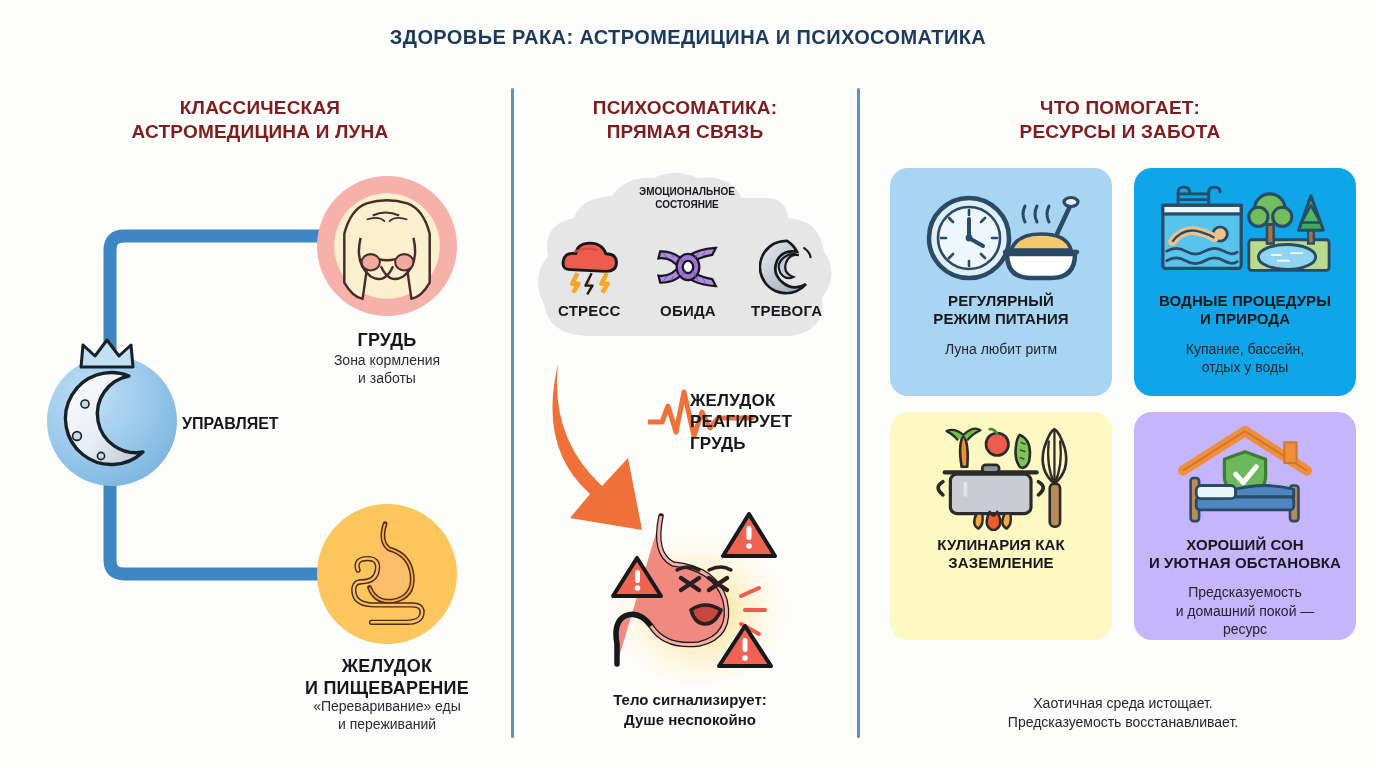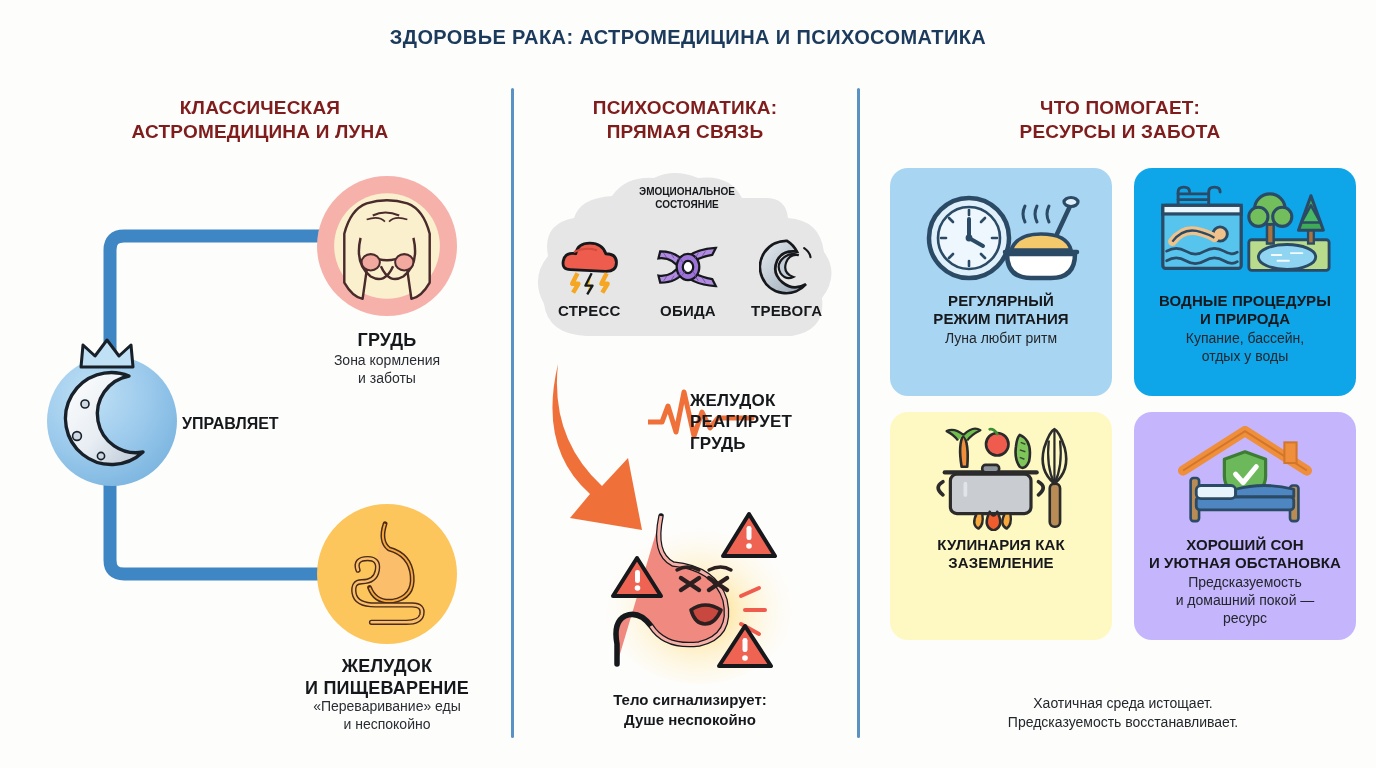--- a/index.html
+++ b/index.html
@@ -108,21 +108,21 @@
   }
   .card{
     border-radius:18px; padding:12px 10px 2px;
     display:flex; flex-direction:column; align-items:center;
   }
   .card-ico{ height:108px; display:flex; align-items:center; justify-content:center; }
   .card-title{
     font-size:15px; font-weight:bold; color:#16181c; text-align:center;
     line-height:1.22; letter-spacing:.1px; margin-top:4px;
   }
-  .card-sub{ font-size:14px; color:#23262b; text-align:center; line-height:1.3; margin-top:0; }
+  .card-sub{ font-size:14px; color:#23262b; text-align:center; line-height:1.3; margin-top:11px; }
   .right-foot{
     position:absolute; left:890px; top:694px; width:466px; text-align:center;
     font-size:14px; color:#23262b; line-height:1.35;
   }
 </style>
 </head>
 <body>
 
 <div id="stage">
 
@@ -189,21 +189,21 @@
       <path d="M30 56 Q26 44 40 44 Q52 44 50 56 Q48 68 34 68 Q24 68 26 80 Q28 92 48 92 Q72 92 86 92 Q98 92 96 102 Q94 110 80 110 Q56 110 44 110" fill="none" stroke="#4a2b18" stroke-width="5.5" stroke-linecap="round" stroke-linejoin="round"></path>
       <path d="M30 56 Q26 44 40 44 Q52 44 50 56 Q48 68 34 68 Q24 68 26 80 Q28 92 48 92 Q72 92 86 92 Q98 92 96 102 Q94 110 80 110 Q56 110 44 110" fill="none" stroke="#fbbe6a" stroke-width="2.6" stroke-linecap="round"></path>
     </svg>
   </div>
   <div class="cap-title" id="stom-title">
     <div>ЖЕЛУДОК</div>
     <div>И ПИЩЕВАРЕНИЕ</div>
   </div>
   <div class="cap-sub" id="stom-sub">
     <div>«Переваривание» еды</div>
-    <div>и неспокойно</div>
+    <div>и переживаний</div>
   </div>
 
   <div class="col-head" id="head-mid">
     <div>ПСИХОСОМАТИКА:</div>
     <div>ПРЯМАЯ СВЯЗЬ</div>
   </div>
 
   <svg class="cloud" viewBox="0 0 306 185">
     <path d="M78 26 Q92 6 120 8 Q140 -2 164 8 Q196 4 208 28 L232 28 Q252 28 254 48
              Q286 50 290 82 Q306 104 288 128 Q292 160 258 166 L52 166

